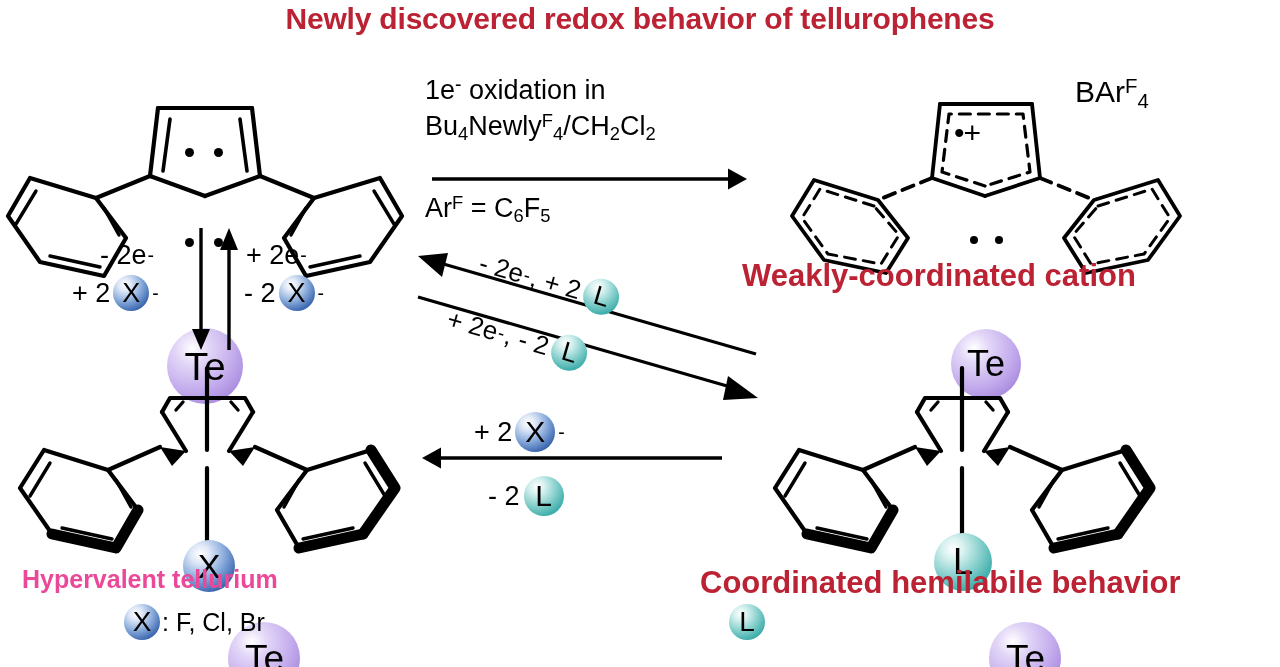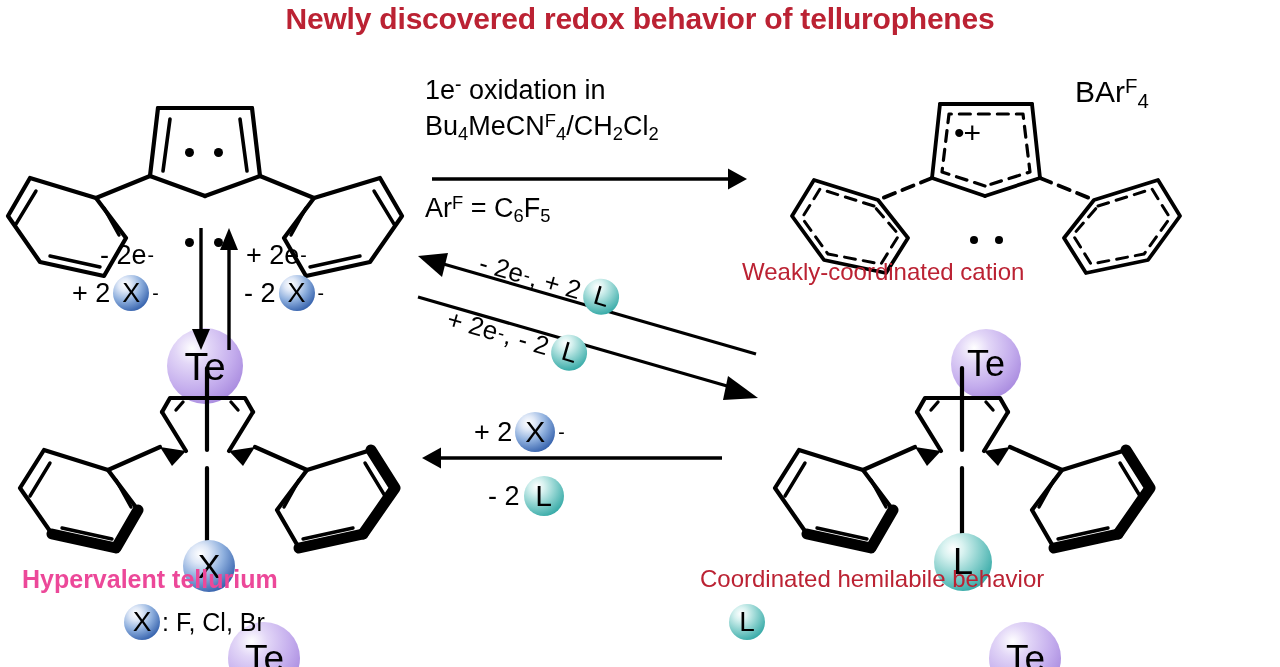--- a/index.html
+++ b/index.html
@@ -8,21 +8,21 @@
   #stage{position:relative;width:1152px;height:667px;background:#fff;}
 
   .abs{position:absolute;}
 
   
   .title{
     left:0;top:2px;width:1280px;text-align:center;
     font-size:30px;font-weight:bold;color:#bb2233;letter-spacing:-0.2px;
     white-space:nowrap;
   }
-  .cap-red{font-size:24px;font-weight:normal;color:#bb2233;white-space:nowrap;}
+  .cap-red{font-size:31px;font-weight:bold;color:#bb2233;white-space:nowrap;}
   .cap-black{font-size:25px;font-weight:bold;color:#ec4899;white-space:nowrap;}
   .legend{font-size:25px;color:#000;white-space:nowrap;display:flex;align-items:center;gap:2px;}
 
   
   .cond{font-size:27px;color:#000;white-space:nowrap;text-align:left;}
   .sub{font-size:0.68em;vertical-align:-0.28em;}
   .sup{font-size:0.68em;vertical-align:0.45em;}
   .minus{font-size:0.72em;vertical-align:0.42em;}
 
   
@@ -88,21 +88,21 @@
     <div class="lonepair" style="left:214px;top:70px;"></div>
     
     <div class="lonepair" style="left:185px;top:160px;"></div>
     <div class="lonepair" style="left:214px;top:160px;"></div>
   </div>
 
   <div class="abs cond" style="left:425px;top:73px;width:320px;">
     <span>1e</span><span class="minus">-</span><span> oxidation in</span>
   </div>
   <div class="abs cond" style="left:425px;top:110px;width:320px;">
-    <span>Bu</span><span class="sub">4</span><span>MeCN</span><span class="sup">F</span><span class="sub">4</span><span>/CH</span><span class="sub">2</span><span>Cl</span><span class="sub">2</span>
+    <span>Bu</span><span class="sub">4</span><span>Newly</span><span class="sup">F</span><span class="sub">4</span><span>/CH</span><span class="sub">2</span><span>Cl</span><span class="sub">2</span>
   </div>
   <div class="abs" style="left:432px;top:168px;">
     <svg width="315" height="22" viewBox="0 0 315 22">
       <line x1="0" y1="11" x2="296" y2="11" stroke="#000" stroke-width="3.6"></line>
       <polygon points="296,0.5 315,11 296,21.5" fill="#000"></polygon>
     </svg>
   </div>
   <div class="abs cond" style="left:425px;top:192px;width:320px;">
     <span>Ar</span><span class="sup">F</span><span> = C</span><span class="sub">6</span><span>F</span><span class="sub">5</span>
   </div>

